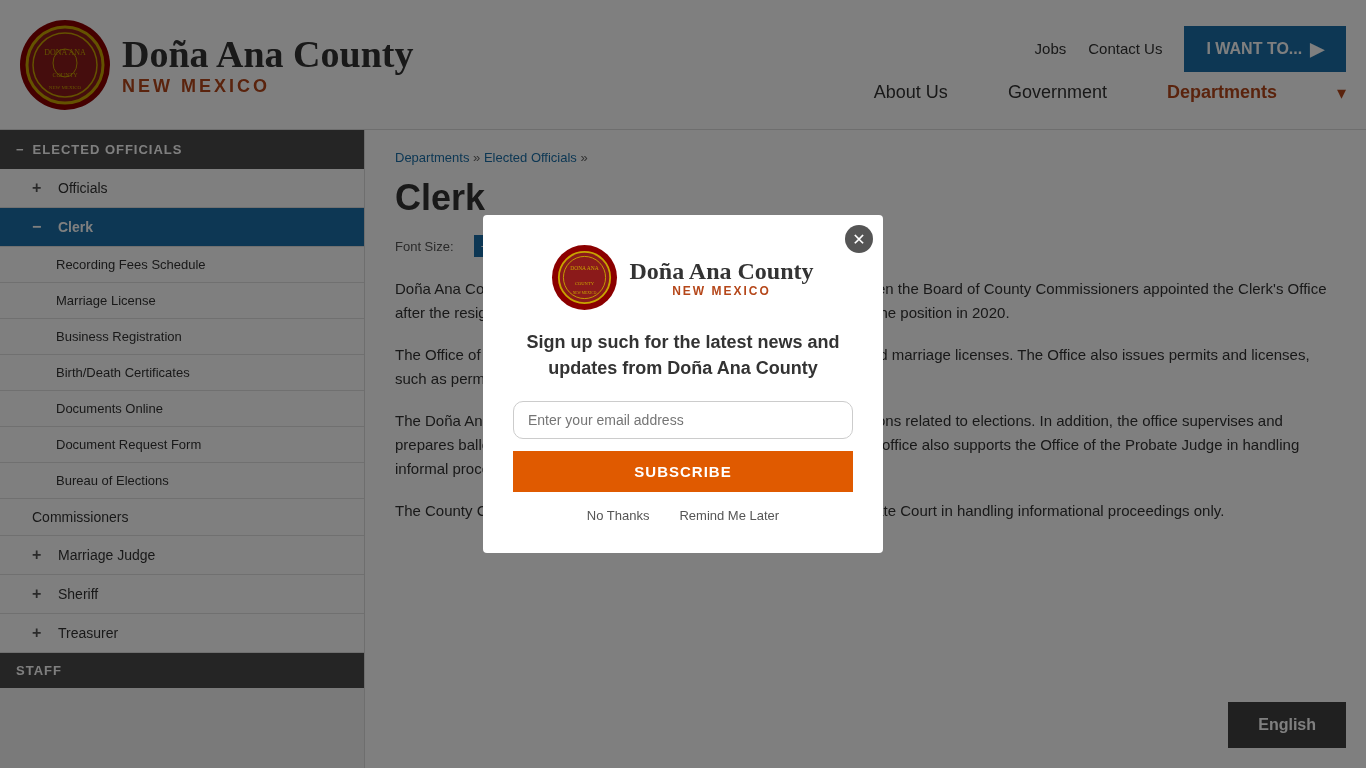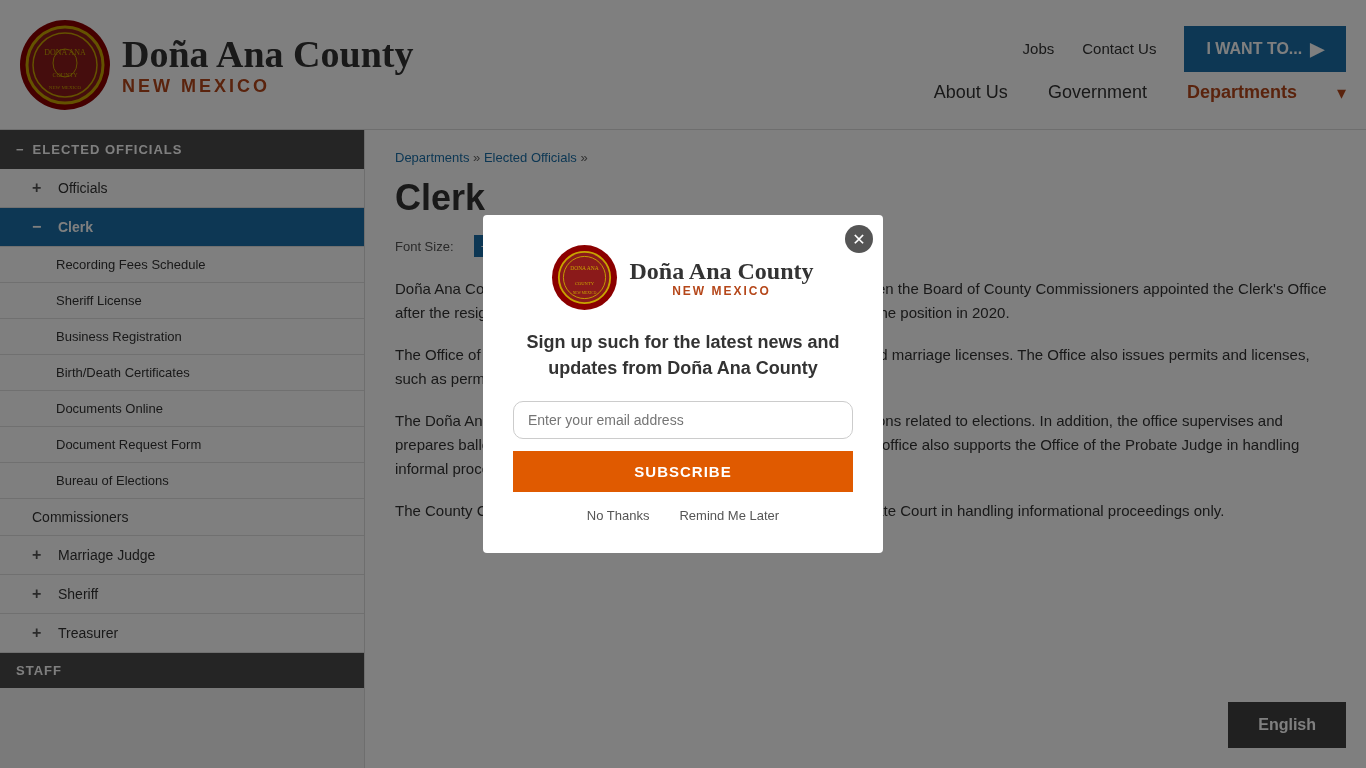--- a/index.html
+++ b/index.html
@@ -7,25 +7,25 @@
 
     
     .header { display: flex; align-items: center; justify-content: space-between; padding: 10px 20px; border-bottom: 1px solid #ddd; height: 130px; }
     .header-left { display: flex; align-items: center; gap: 12px; }
     .logo-circle { width: 90px; height: 90px; border-radius: 50%; background: #8B0000; display: flex; align-items: center; justify-content: center; overflow: hidden; flex-shrink: 0; }
     .logo-circle svg { width: 80px; height: 80px; }
     .logo-text { display: flex; flex-direction: column; }
     .logo-title { font-size: 38px; font-weight: bold; color: #333; font-family: Georgia, serif; }
     .logo-subtitle { font-size: 18px; color: #b5471a; font-weight: bold; letter-spacing: 3px; }
     .header-right { display: flex; flex-direction: column; align-items: flex-end; gap: 10px; }
-    .header-top-links { display: flex; gap: 28px; align-items: center; }
+    .header-top-links { display: flex; gap: 22px; align-items: center; }
     .header-top-links a { color: #333; text-decoration: none; font-size: 15px; }
     .iwant-btn { background: #1a6fa8; color: #fff; padding: 12px 22px; font-size: 16px; font-weight: bold; border: none; cursor: pointer; display: flex; align-items: center; gap: 8px; }
     .iwant-btn .arrow { font-size: 18px; }
-    .nav-links { display: flex; align-items: center; gap: 40px; margin-left: 12px; }
+    .nav-links { display: flex; align-items: center; gap: 60px; margin-left: 12px; }
     .nav-links a { color: #333; text-decoration: none; font-size: 18px; font-weight: normal; }
     .nav-links a.active { color: #b5471a; font-weight: bold; }
     .nav-dropdown-indicator { color: #b5471a; font-size: 18px; }
 
     
     .page-body { display: flex; min-height: 638px; }
 
     
     .sidebar { width: 365px; flex-shrink: 0; background: #f5f5f5; border-right: 1px solid #ddd; padding: 0; }
     .sidebar-section-header { background: #4a4a4a; color: #fff; padding: 12px 16px; font-size: 13px; font-weight: bold; letter-spacing: 1px; display: flex; align-items: center; gap: 8px; cursor: pointer; }
@@ -121,21 +121,21 @@
 
     <div class="sidebar-item active">
       <span class="plus-minus">−</span>
       <span>Clerk</span>
     </div>
 
     <div class="sidebar-item sub">
       <span>Recording Fees Schedule</span>
     </div>
     <div class="sidebar-item sub">
-      <span>Sheriff License</span>
+      <span>Marriage License</span>
     </div>
     <div class="sidebar-item sub">
       <span>Business Registration</span>
     </div>
     <div class="sidebar-item sub">
       <span>Birth/Death Certificates</span>
     </div>
     <div class="sidebar-item sub">
       <span>Documents Online</span>
     </div>

